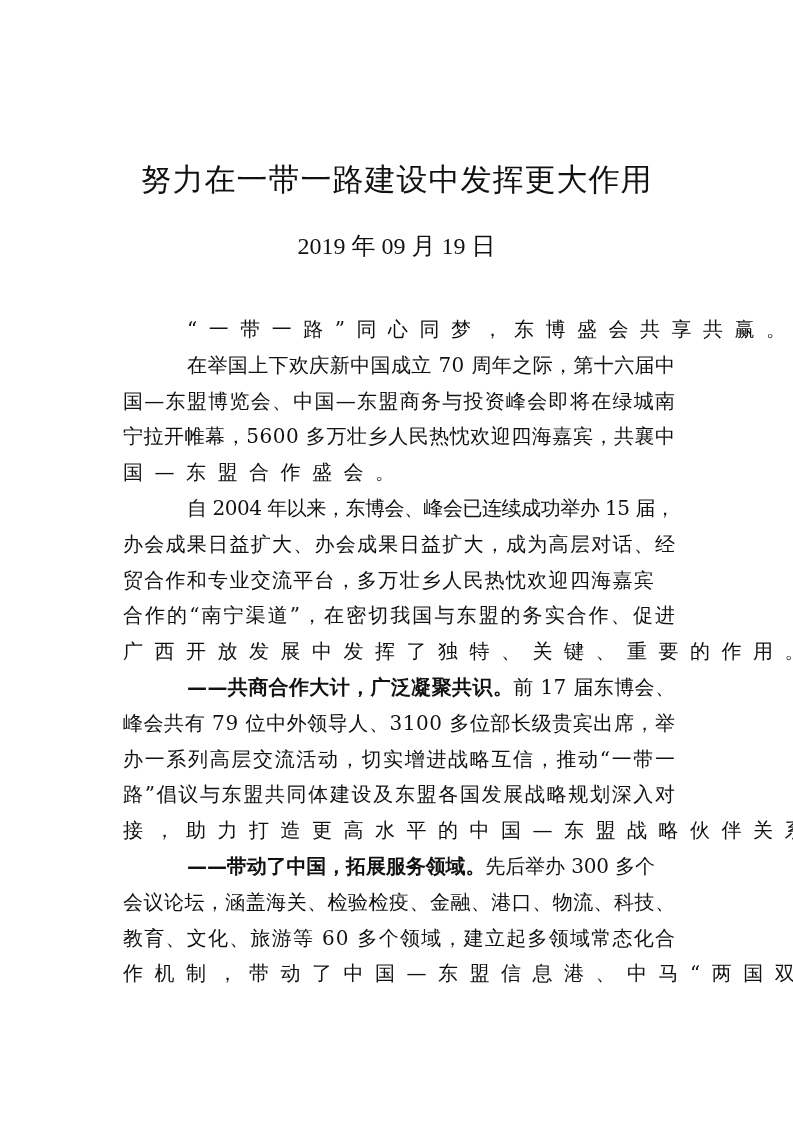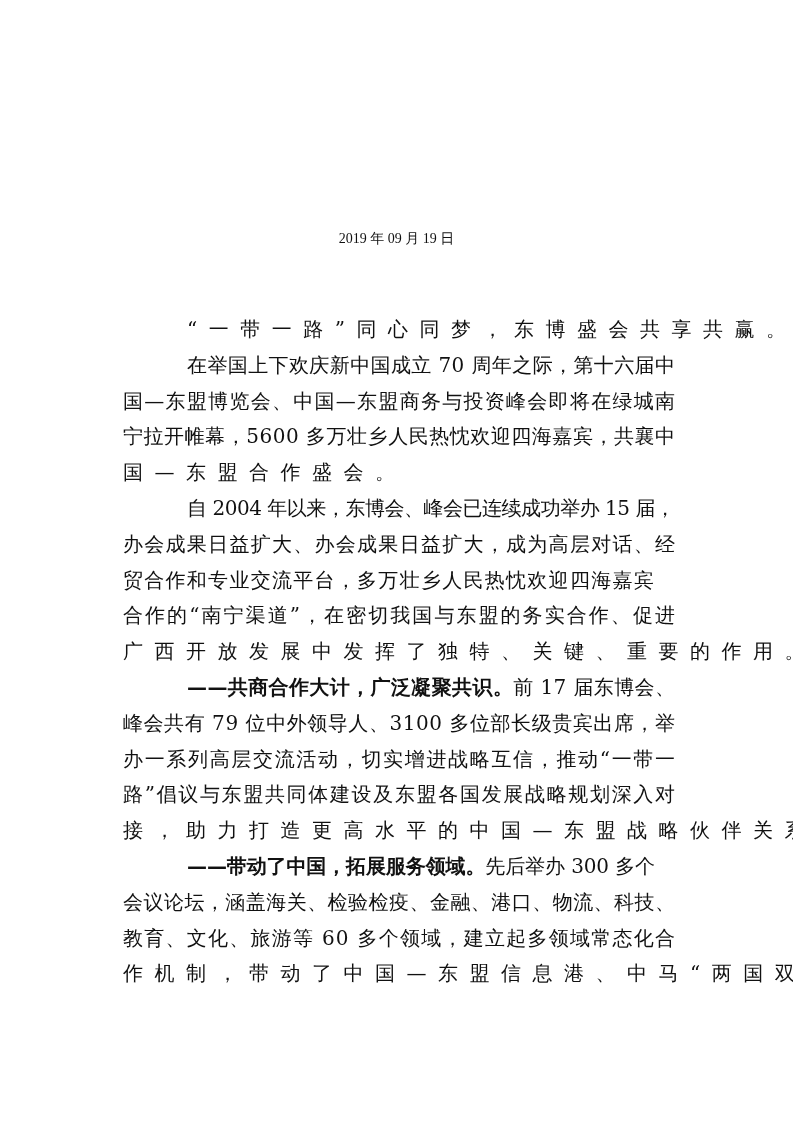--- a/index.html
+++ b/index.html
@@ -4,27 +4,28 @@
 <style>
   html, body { margin: 0; padding: 0; background: #ffffff; }
   body { width: 793px; height: 1122px; position: relative; overflow: hidden;
          font-family: "DejaVu Serif", "Liberation Serif", serif; color: #111; }
   .page { position: absolute; left: 0; top: 0; width: 793px; height: 1122px; }
   .title { position: absolute; top: 138px; left: 0; width: 793px; text-align: center;
            font-size: 31px; letter-spacing: 1px; font-weight: normal; }
   .author { position: absolute; top: 191px; left: 0; width: 793px; text-align: center;
             font-size: 19px; letter-spacing: 2px; }
   .date { position: absolute; top: 230px; left: 0; width: 793px; text-align: center;
-          font-family: "Liberation Serif", serif; font-size: 14px; }
+          font-family: "Liberation Serif", serif; font-size: 24px; }
   .body { position: absolute; top: 312px; left: 123px; width: 552px; }
 </style>
 </head>
 <body>
 
 <div class="page">
+  <h1 class="title">努力在一带一路建设中发挥更大作用</h1>
   <div class="date">2019 年 09 月 19 日</div>
 
   <div class="body" id="doc-body">
       <div style="position: absolute; left: 64px; top: 0px; font-size: 20px; line-height: 35.8px; white-space: nowrap; font-family: &quot;DejaVu Serif&quot;, &quot;Liberation Serif&quot;, serif; letter-spacing: 11.5px;"><span>“一带一路”同心同梦，东博盛会共享共赢。</span></div>
       <div style="position: absolute; left: 64px; top: 35.8px; font-size: 20px; line-height: 35.8px; white-space: nowrap; font-family: &quot;DejaVu Serif&quot;, &quot;Liberation Serif&quot;, serif; letter-spacing: 0.393125px;"><span>在举国上下欢庆新中国成立 70 周年之际，第十六届中</span></div>
       <div style="position: absolute; left: 0px; top: 71.6px; font-size: 20px; line-height: 35.8px; white-space: nowrap; font-family: &quot;DejaVu Serif&quot;, &quot;Liberation Serif&quot;, serif; letter-spacing: 1.28px;"><span>国—东盟博览会、中国—东盟商务与投资峰会即将在绿城南</span></div>
       <div style="position: absolute; left: 0px; top: 107.4px; font-size: 20px; line-height: 35.8px; white-space: nowrap; font-family: &quot;DejaVu Serif&quot;, &quot;Liberation Serif&quot;, serif; letter-spacing: 0.526228px;"><span>宁拉开帷幕，5600 多万壮乡人民热忱欢迎四海嘉宾，共襄中</span></div>
       <div style="position: absolute; left: 0px; top: 143.2px; font-size: 20px; line-height: 35.8px; white-space: nowrap; font-family: &quot;DejaVu Serif&quot;, &quot;Liberation Serif&quot;, serif; letter-spacing: 11.5px;"><span>国—东盟合作盛会。</span></div>
       <div style="position: absolute; left: 64px; top: 179px; font-size: 20px; line-height: 35.8px; white-space: nowrap; font-family: &quot;DejaVu Serif&quot;, &quot;Liberation Serif&quot;, serif; letter-spacing: -0.475216px;"><span>自 2004 年以来，东博会、峰会已连续成功举办 15 届，</span></div>
       <div style="position: absolute; left: 0px; top: 214.8px; font-size: 20px; line-height: 35.8px; white-space: nowrap; font-family: &quot;DejaVu Serif&quot;, &quot;Liberation Serif&quot;, serif; letter-spacing: 1.28px;"><span>办会成果日益扩大、办会成果日益扩大，成为高层对话、经</span></div>

